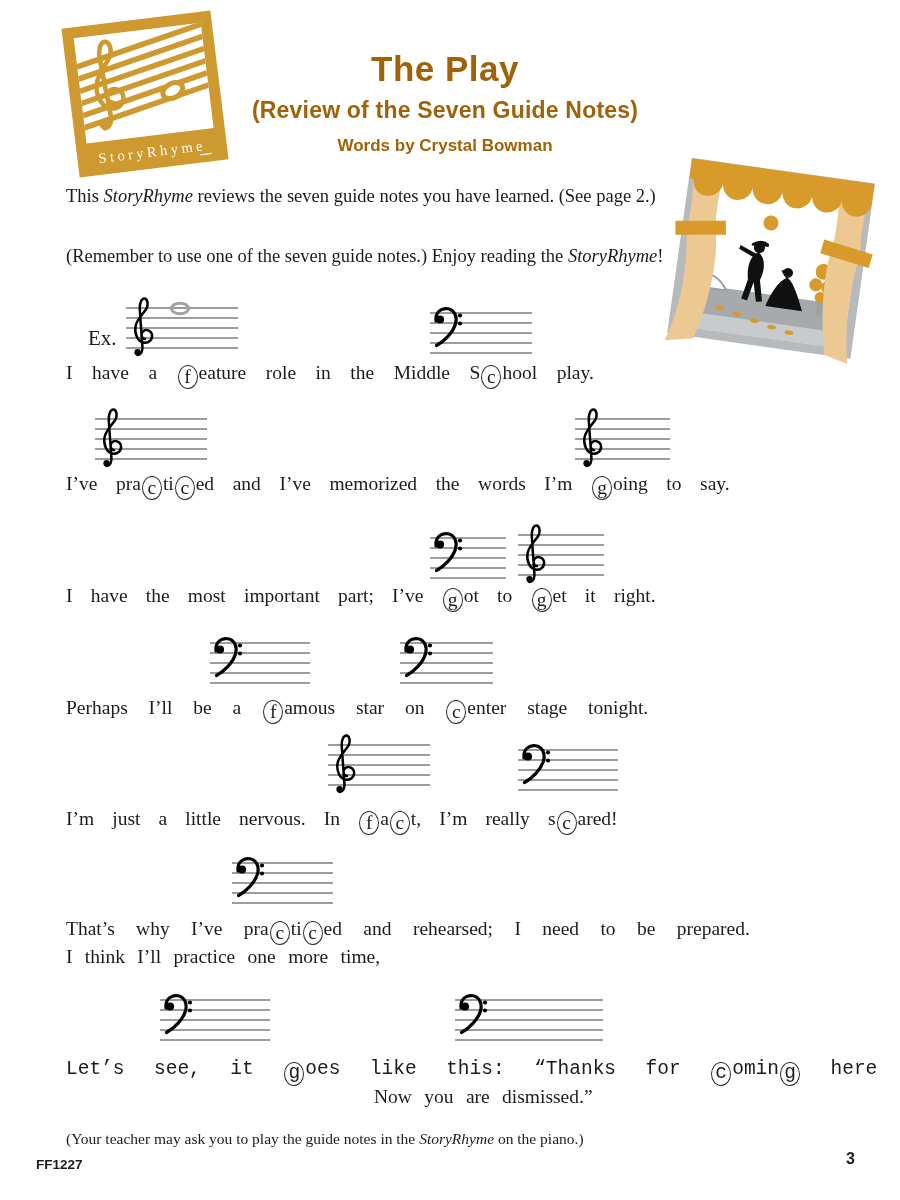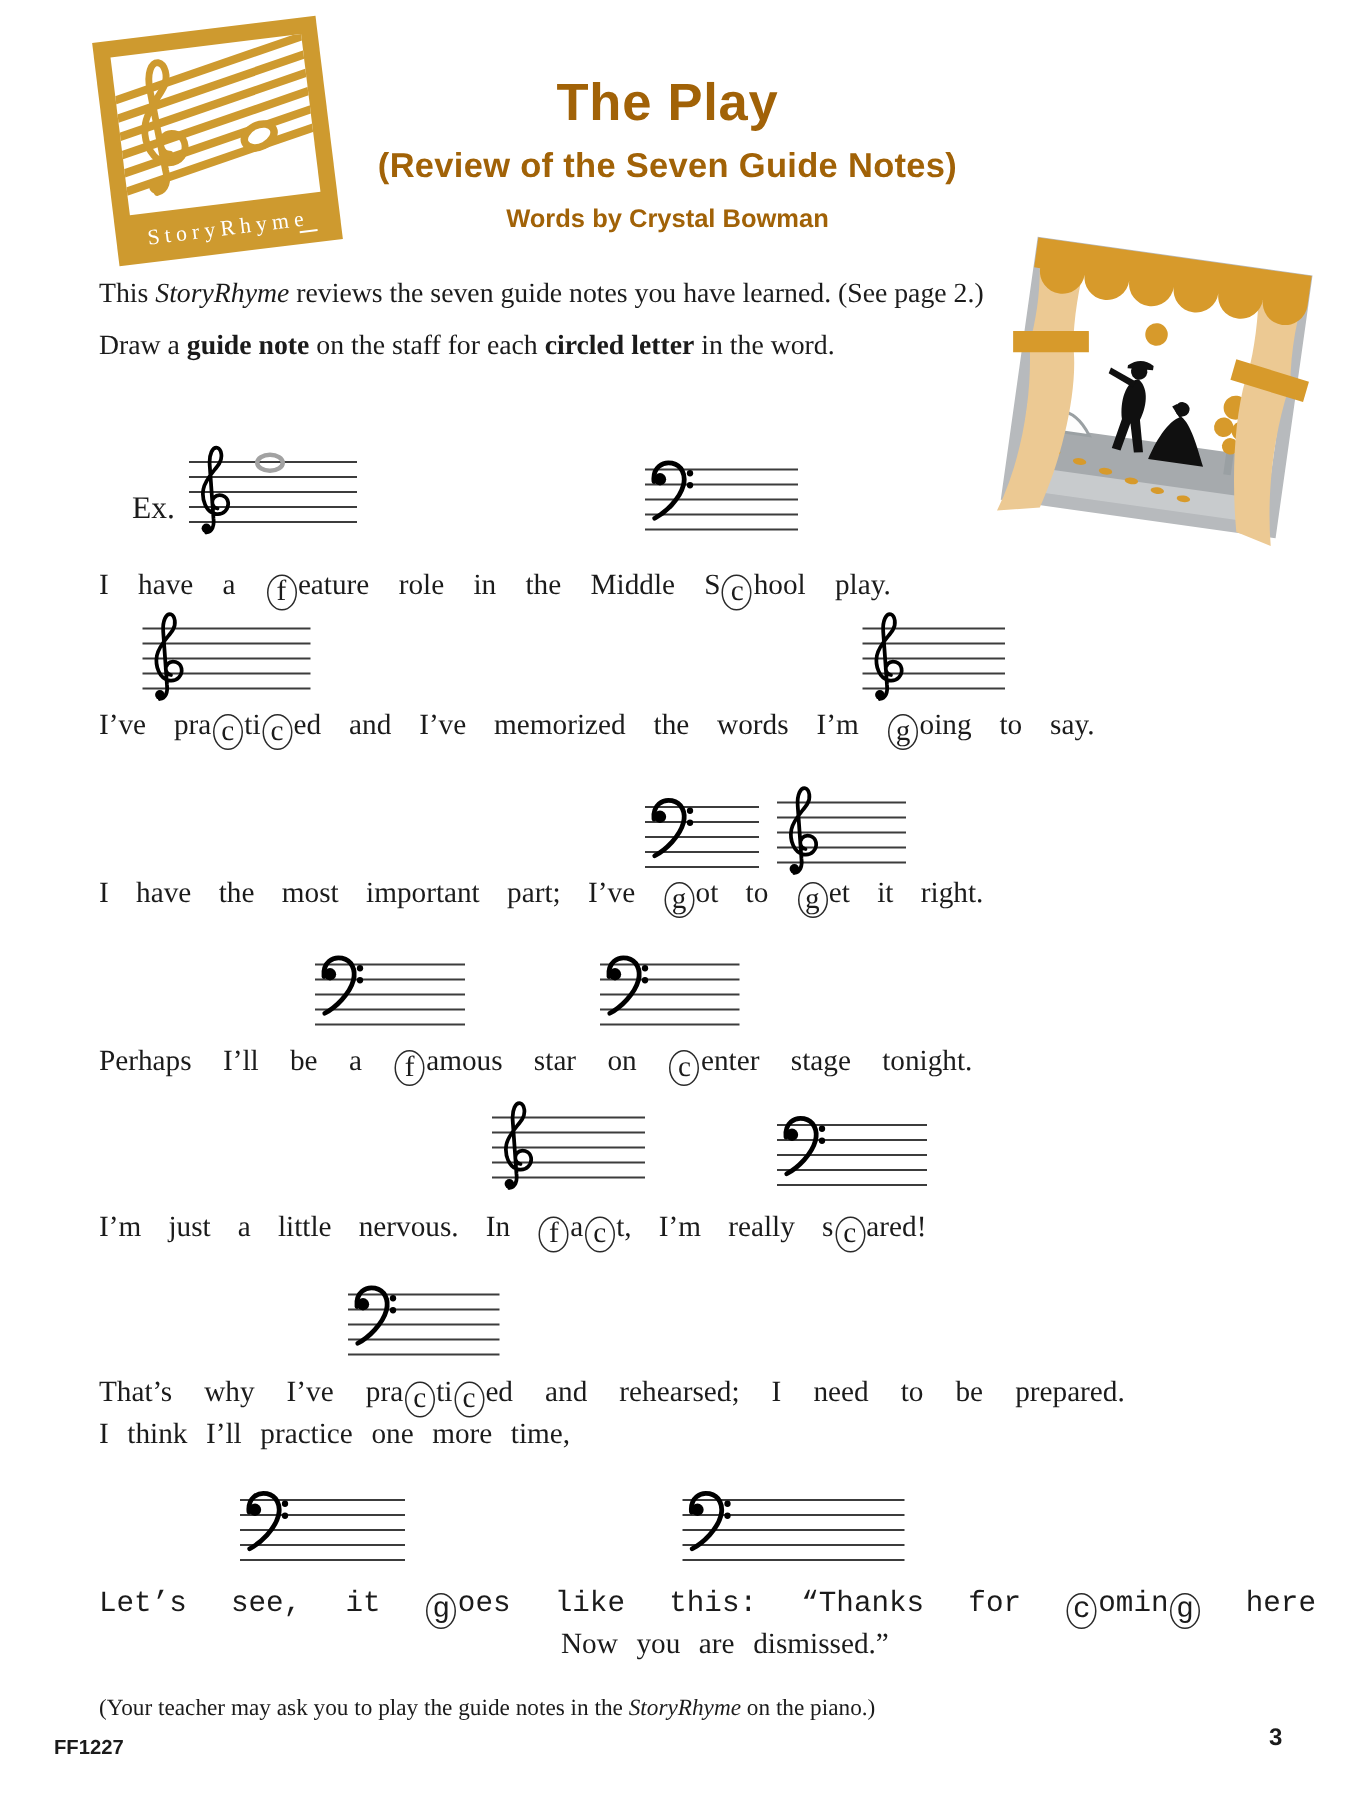--- a/index.html
+++ b/index.html
@@ -69,21 +69,21 @@
     </g>
   </svg>
 
   <div class="titleblock">
     <div class="title">The Play</div>
     <div class="subtitle">(Review of the Seven Guide Notes)</div>
     <div class="byline">Words by Crystal Bowman</div>
   </div>
 
   <div class="intro" style="top:186px"><span>This </span><span class="i">StoryRhyme</span><span> reviews the seven guide notes you have learned. (See page 2.)</span></div>
-  <div class="intro" style="top:221px"><span>Draw a </span><span class="b">guide note</span><span> on the staff for each </span><span class="b">circled letter</span><span> in the word.</span></div>
+  <div class="intro" style="top:246px"><span>(Remember to use one of the seven guide notes.) Enjoy reading the </span><span class="i">StoryRhyme</span><span>!</span></div>
 
   <svg class="theater" width="262" height="254" viewBox="0 0 262 254">
     <g transform="rotate(8 130 118)">
       <rect x="44" y="26" width="176" height="168" fill="#fff" stroke-width="9" class="s-frame"></rect>
       <rect x="50" y="146" width="164" height="32" class="f-stage"></rect>
       <rect x="50" y="174" width="164" height="16" class="f-stage2"></rect>
       <path d="M52,148 C62,132 78,128 92,148 Z" fill="#fdfdfd" stroke="#9aa0a3" stroke-width="2"></path>
       <g class="f-valance">
         <ellipse cx="70" cy="162" rx="4.5" ry="2.2"></ellipse>
           <ellipse cx="88" cy="166" rx="4.5" ry="2.2"></ellipse>
@@ -282,21 +282,21 @@
         <line x1="0" y1="53" x2="148" y2="53" stroke="#3c3c3c" stroke-width="1.2"></line>
         <g transform="translate(3,0)">
           <circle cx="7" cy="19.5" r="4.1" fill="#000"></circle>
           <path d="M3,21 C2,11.5 9,7.5 15,8.8 C21.5,10.2 24.4,16.5 22.6,23.5 C20.2,32.5 11,41.5 3.5,45.5" fill="none" stroke="#000" stroke-width="3.2" stroke-linecap="round"></path>
           <circle cx="27" cy="15.5" r="2.1" fill="#000"></circle>
           <circle cx="27" cy="23.5" r="2.1" fill="#000"></circle>
         </g>
       </svg>
     </div>
   <div id="lyrics">
-      <div class="lyric" style="top: 380px; word-spacing: 14.6667px;"><span>I have a </span><span class="circ">f</span><span>eature role in the Middle S</span><span class="circ">c</span><span>hool play.</span></div>
+      <div class="lyric" style="top: 362px; word-spacing: 14.6667px;"><span>I have a </span><span class="circ">f</span><span>eature role in the Middle S</span><span class="circ">c</span><span>hool play.</span></div>
       <div class="lyric" style="top: 473px; word-spacing: 13.7px;"><span>I’ve pra</span><span class="circ">c</span><span>ti</span><span class="circ">c</span><span>ed and I’ve memorized the words I’m </span><span class="circ">g</span><span>oing to say.</span></div>
       <div class="lyric" style="top: 585px; word-spacing: 13.3636px;"><span>I have the most important part; I’ve </span><span class="circ">g</span><span>ot to </span><span class="circ">g</span><span>et it right.</span></div>
       <div class="lyric" style="top: 697px; word-spacing: 16px;"><span>Perhaps I’ll be a </span><span class="circ">f</span><span>amous star on </span><span class="circ">c</span><span>enter stage tonight.</span></div>
       <div class="lyric" style="top: 808px; word-spacing: 13.2222px;"><span>I’m just a little nervous. In </span><span class="circ">f</span><span>a</span><span class="circ">c</span><span>t, I’m really s</span><span class="circ">c</span><span>ared!</span></div>
       <div class="lyric" style="top: 918px; word-spacing: 16.5px;"><span>That’s why I’ve pra</span><span class="circ">c</span><span>ti</span><span class="circ">c</span><span>ed and rehearsed; I need to be prepared.</span></div>
       <div class="lyric" style="top: 946px; word-spacing: 7.5px;"><span>I think I’ll practice one more time,</span></div>
       <div class="lyric" style="top: 1058px; word-spacing: 17.8px; font-family: Liberation Mono, monospace;"><span>Let’s see, it </span><span class="circ">g</span><span>oes like this: “Thanks for </span><span class="circ">c</span><span>omin</span><span class="circ">g</span><span> here tonight.</span></div>
       <div class="lyric" style="top: 1086px; left: 374px; word-spacing: 7.5px;"><span>Now you are dismissed.”</span></div>
     </div>
 

